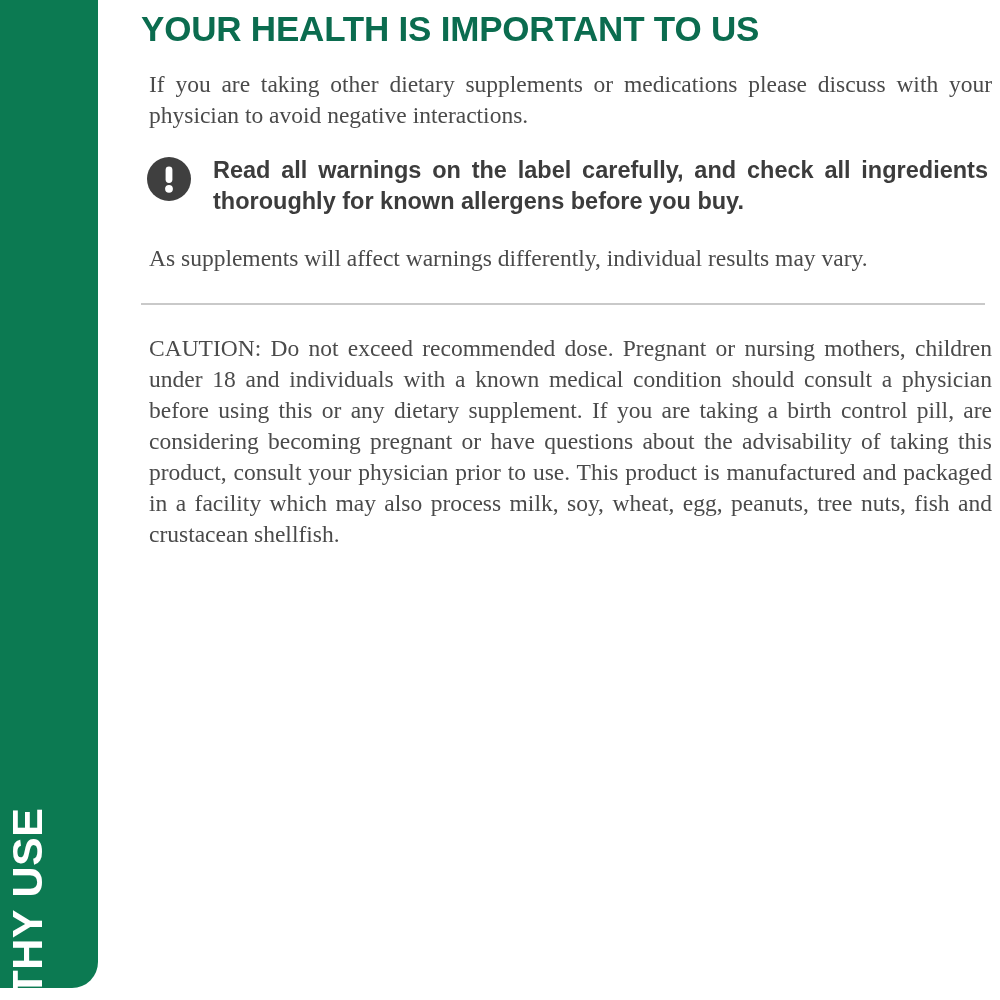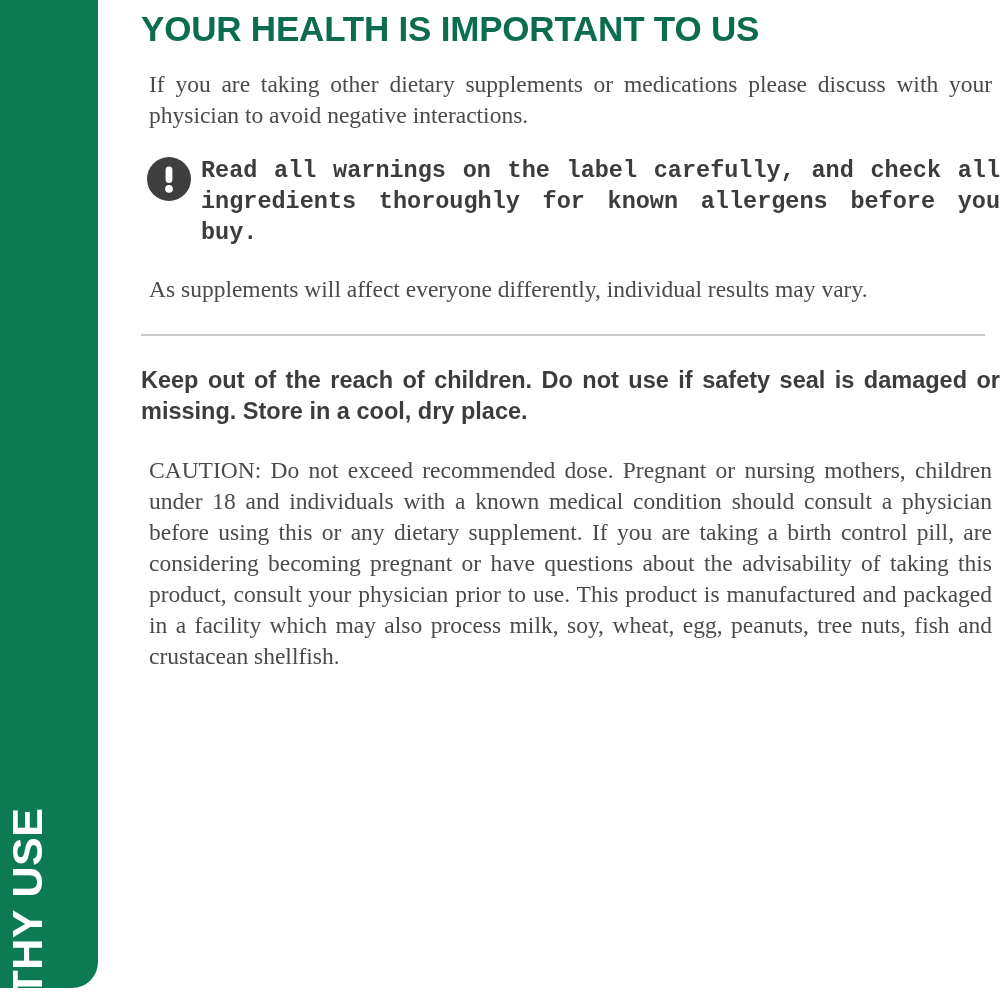--- a/index.html
+++ b/index.html
@@ -94,27 +94,27 @@
   .warn-icon {
     position: absolute;
     left: 6px;
     top: 2px;
     width: 44px;
     height: 44px;
     display: block;
   }
   .callout-text {
     color: #3c3c3c;
-    font-family: Liberation Mono, monospace;
+    font-family: Liberation Sans, sans-serif;
     font-weight: bold;
     font-size: 23.5px;
     line-height: 31px;
     text-align: justify;
     text-justify: inter-word;
-    margin: 0;
+    margin: 12px;
   }
 
   .p-vary {
     margin-top: 26px;
   }
 
   .divider {
     margin: 29px 15px 0 0;
     height: 0;
     border: 0;
@@ -157,23 +157,22 @@
       <span class="warn-icon">
         <svg width="44" height="44" viewBox="0 0 44 44" xmlns="http://www.w3.org/2000/svg">
           <circle cx="22" cy="22" r="22" fill="#3f3f3f"></circle>
           <rect x="18.6" y="9.4" width="6.8" height="16.6" rx="3.4" fill="#ffffff"></rect>
           <circle cx="22" cy="31.8" r="3.9" fill="#ffffff"></circle>
         </svg>
       </span>
       <p class="callout-text">Read all warnings on the label carefully, and check all ingredients thoroughly for known allergens before you buy.</p>
     </div>
 
-    <p class="body-text p-vary">As supplements will affect everyone differently, individual results may vary.</p>
+    <p class="body-text p-vary">As supplements will affect warnings differently, individual results may vary.</p>
 
     <hr class="divider">
 
 
-    <p class="bold-note note-2">Keep out of the reach of children. Do not use if safety seal is damaged or missing. Store in a cool, dry place.</p>
 
     <p class="body-text p-caution">CAUTION: Do not exceed recommended dose. Pregnant or nursing mothers, children under 18 and individuals with a known medical condition should consult a physician before using this or any dietary supplement. If you are taking a birth control pill, are considering becoming pregnant or have questions about the advisability of taking this product, consult your physician prior to use. This product is manufactured and packaged in a facility which may also process milk, soy, wheat, egg, peanuts, tree nuts, fish and crustacean shellfish.</p>
 
   </div>
 </div>
 
 </body></html>

